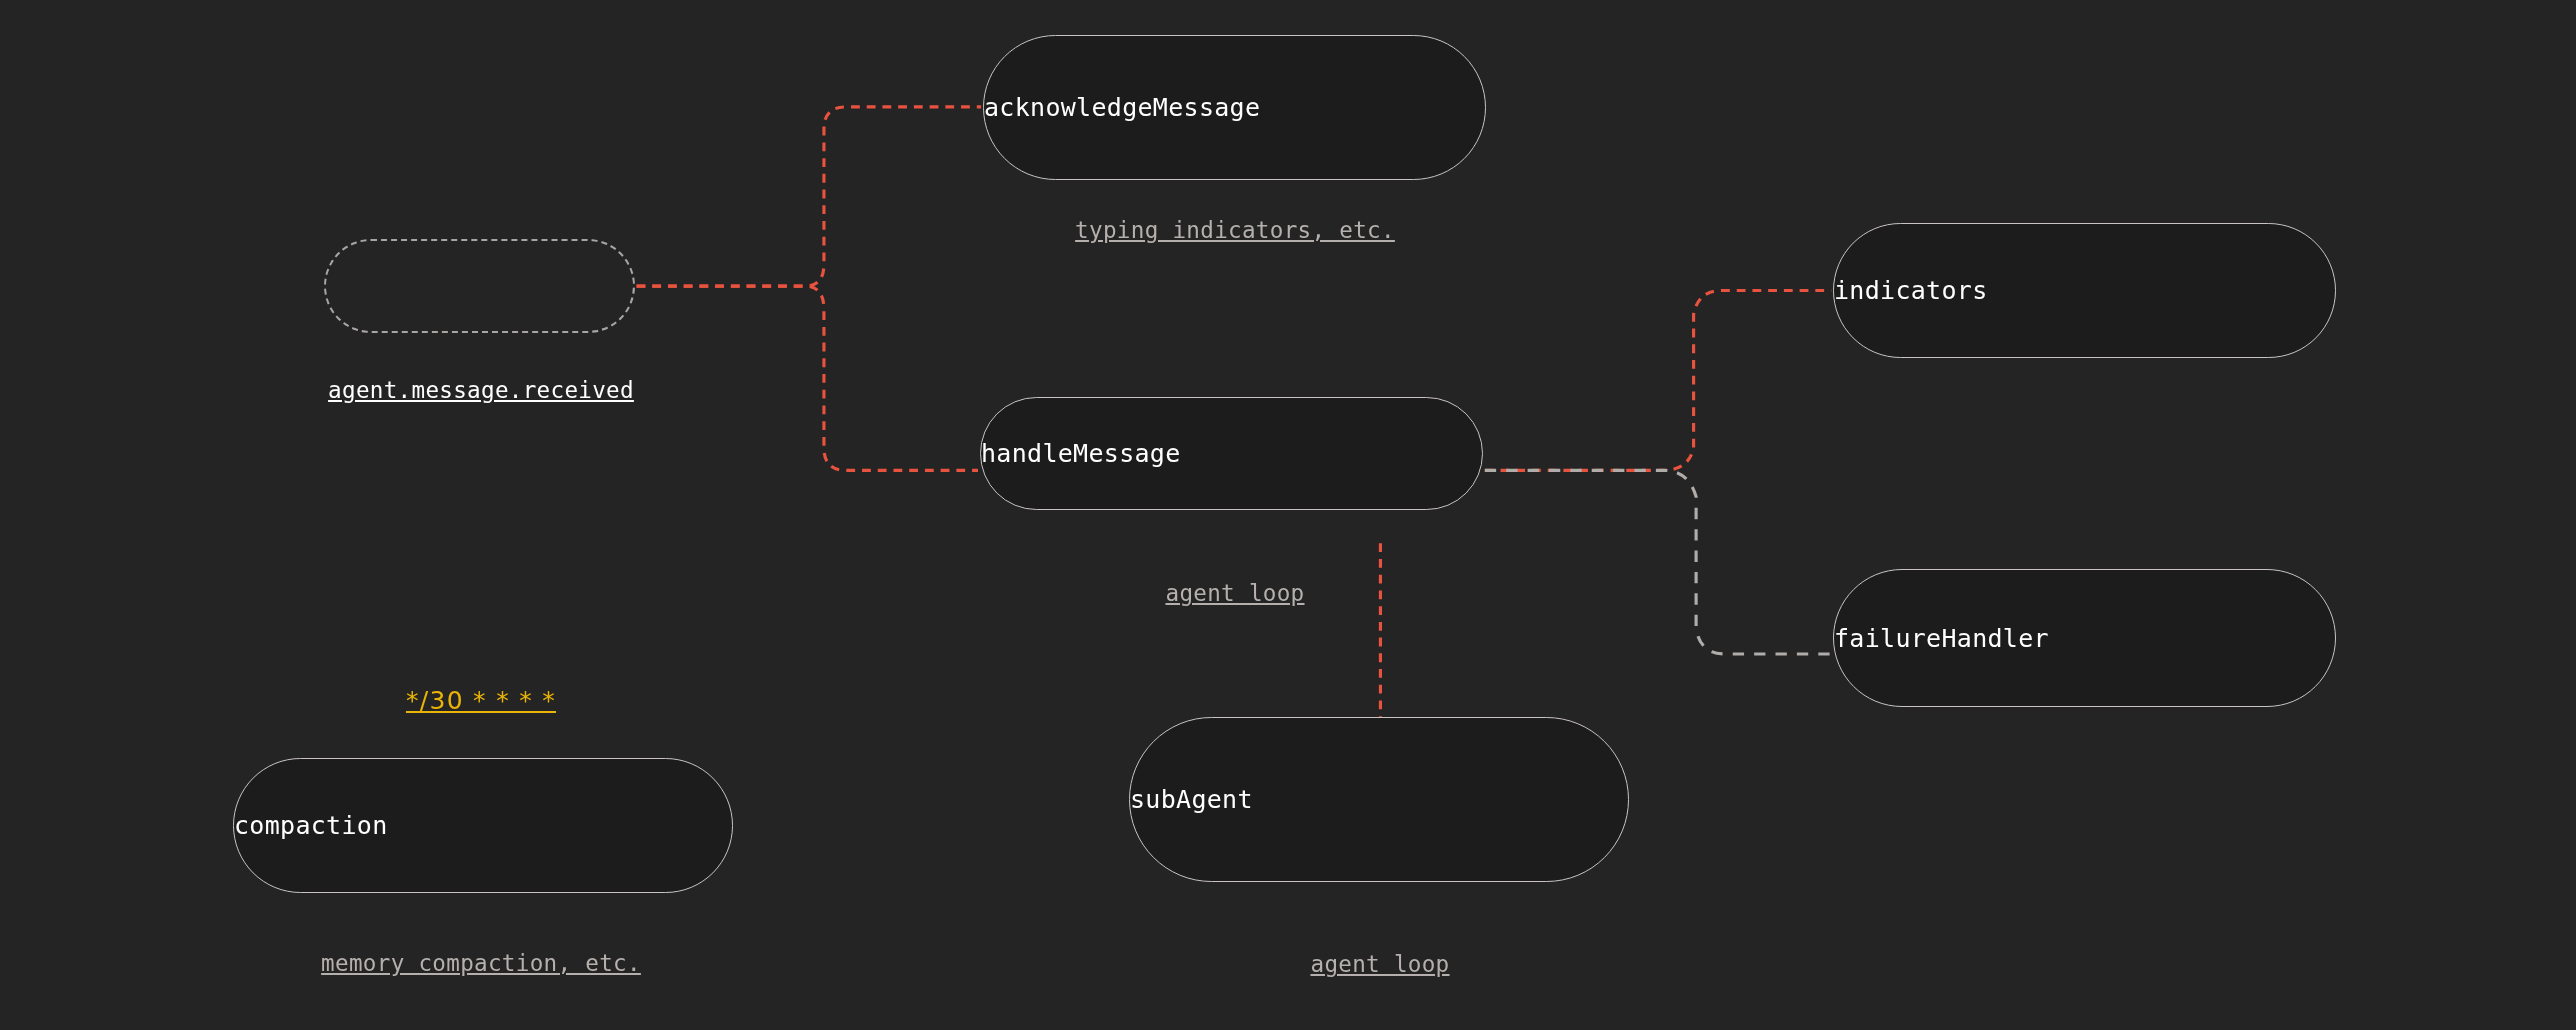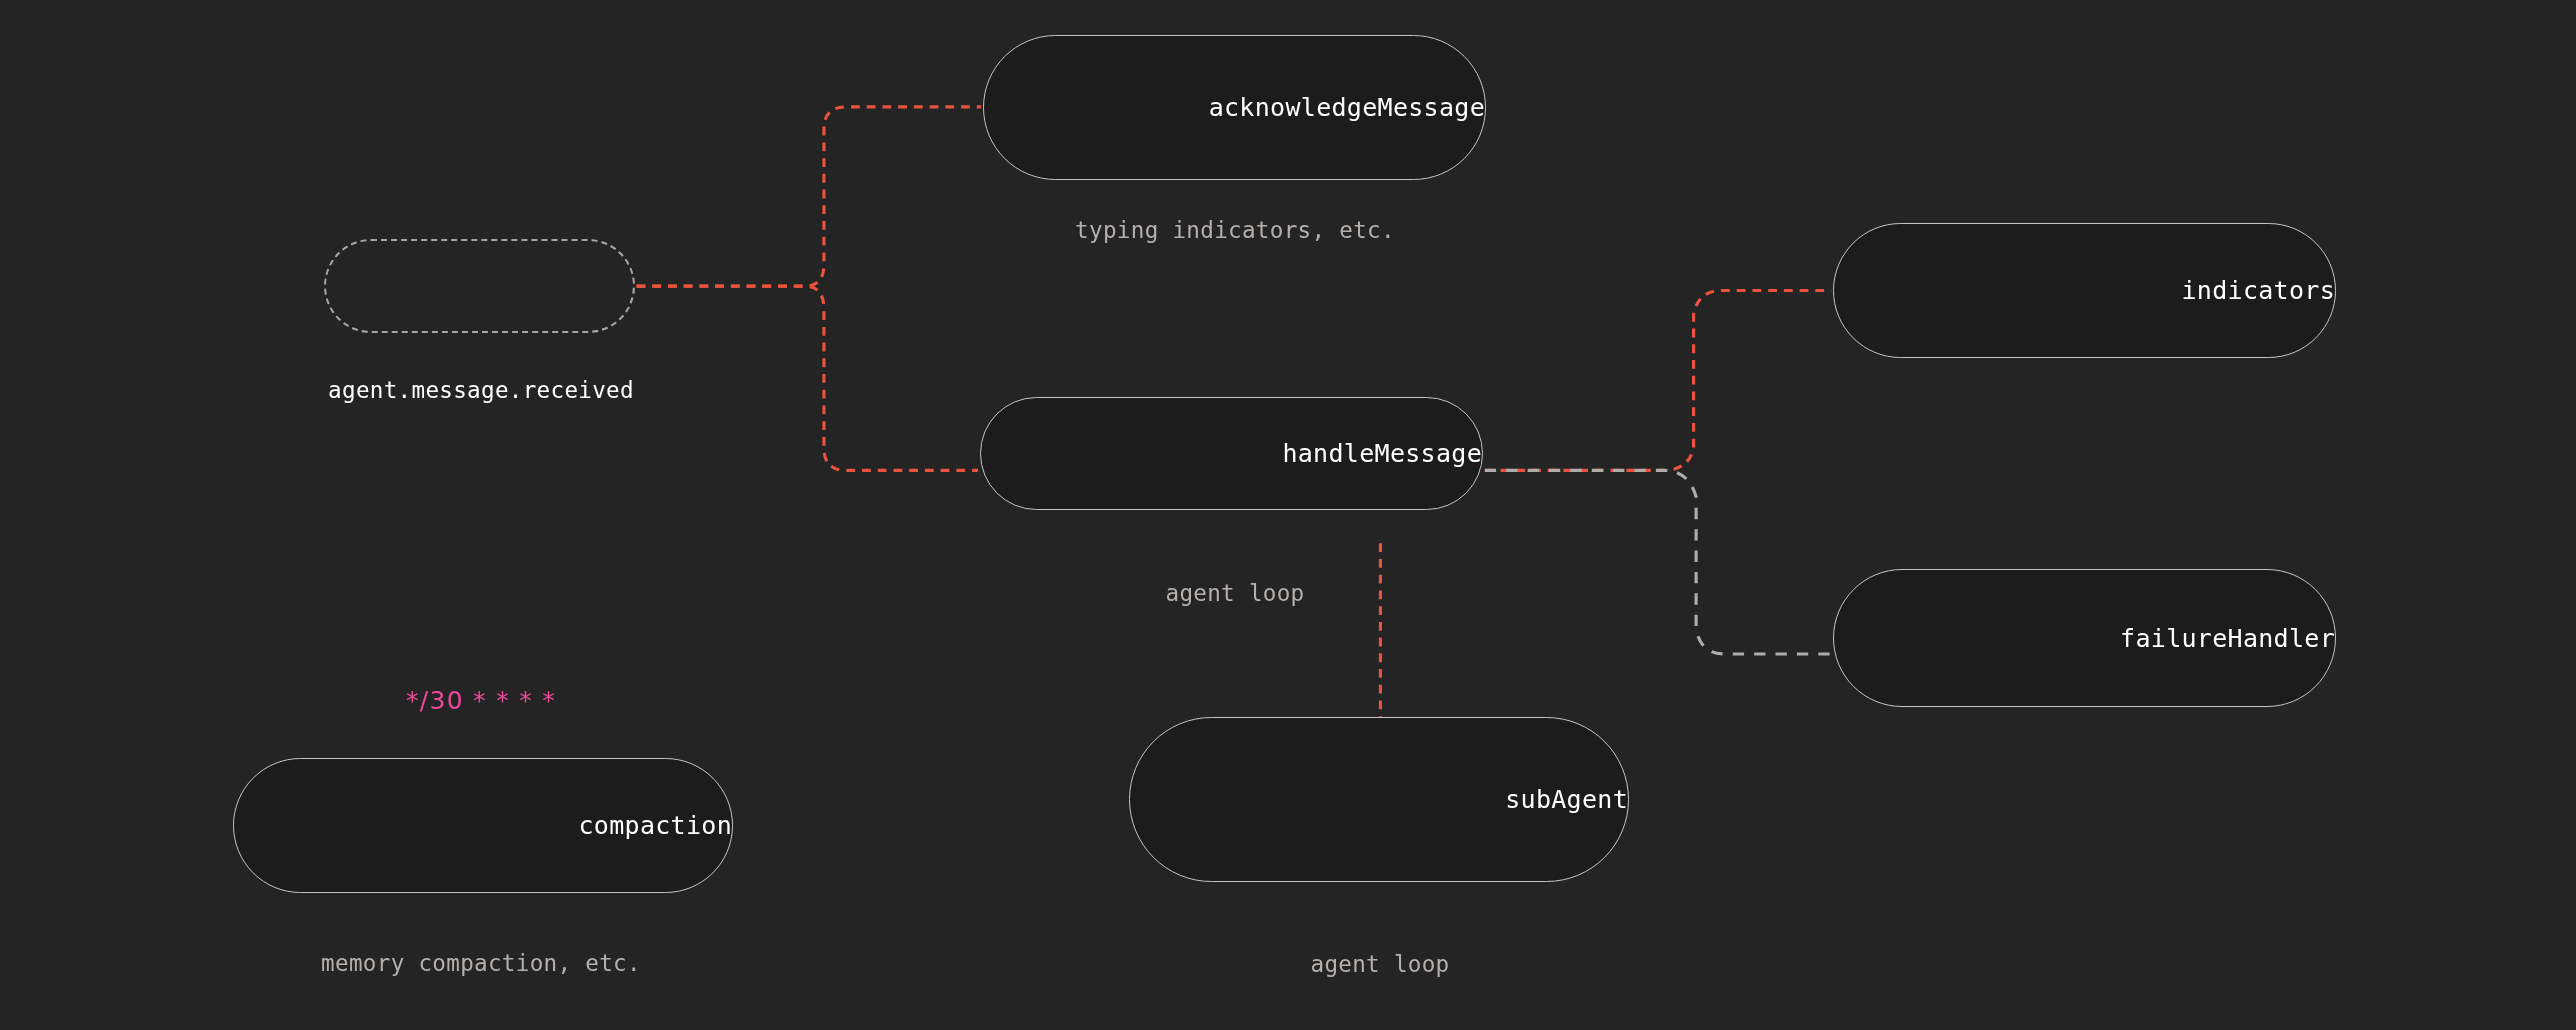--- a/index.html
+++ b/index.html
@@ -20,21 +20,21 @@
     left: 0; top: 0;
     width: 2576px;
     height: 1030px;
     pointer-events: none;
   }
   .node {
     position: absolute;
     box-sizing: border-box;
     display: flex;
     align-items: center;
-    justify-content: flex-end;
+    justify-content: flex-start;
     background: #1c1c1c;
     border: 1.9px solid #c9c4c2;
     border-radius: 6288px;
     color: #ffffff;
     font-family: "DejaVu Sans Mono", "Liberation Mono", monospace;
     font-size: 25px;
     letter-spacing: 0.3px;
     white-space: nowrap;
     z-index: 2;
   }
@@ -44,26 +44,27 @@
   }
   .caption {
     position: absolute;
     color: #b5b0ad;
     font-family: "DejaVu Sans Mono", "Liberation Mono", monospace;
     font-size: 22.6px;
     letter-spacing: 0.3px;
     white-space: nowrap;
     text-align: right;
     z-index: 3;
+    text-decoration: underline;
   }
   .caption.bright {
     color: #ffffff;
   }
   .caption.cron {
-    color: #ec4899;
+    color: #eab308;
     font-family: "DejaVu Sans", "Liberation Sans", sans-serif;
     font-size: 25px;
     letter-spacing: 1.3px;
   }
 </style>
 </head>
 <body>
 
 <div id="canvas">
   <svg id="edges" viewBox="0 0 4096 1638" xmlns="http://www.w3.org/2000/svg">

